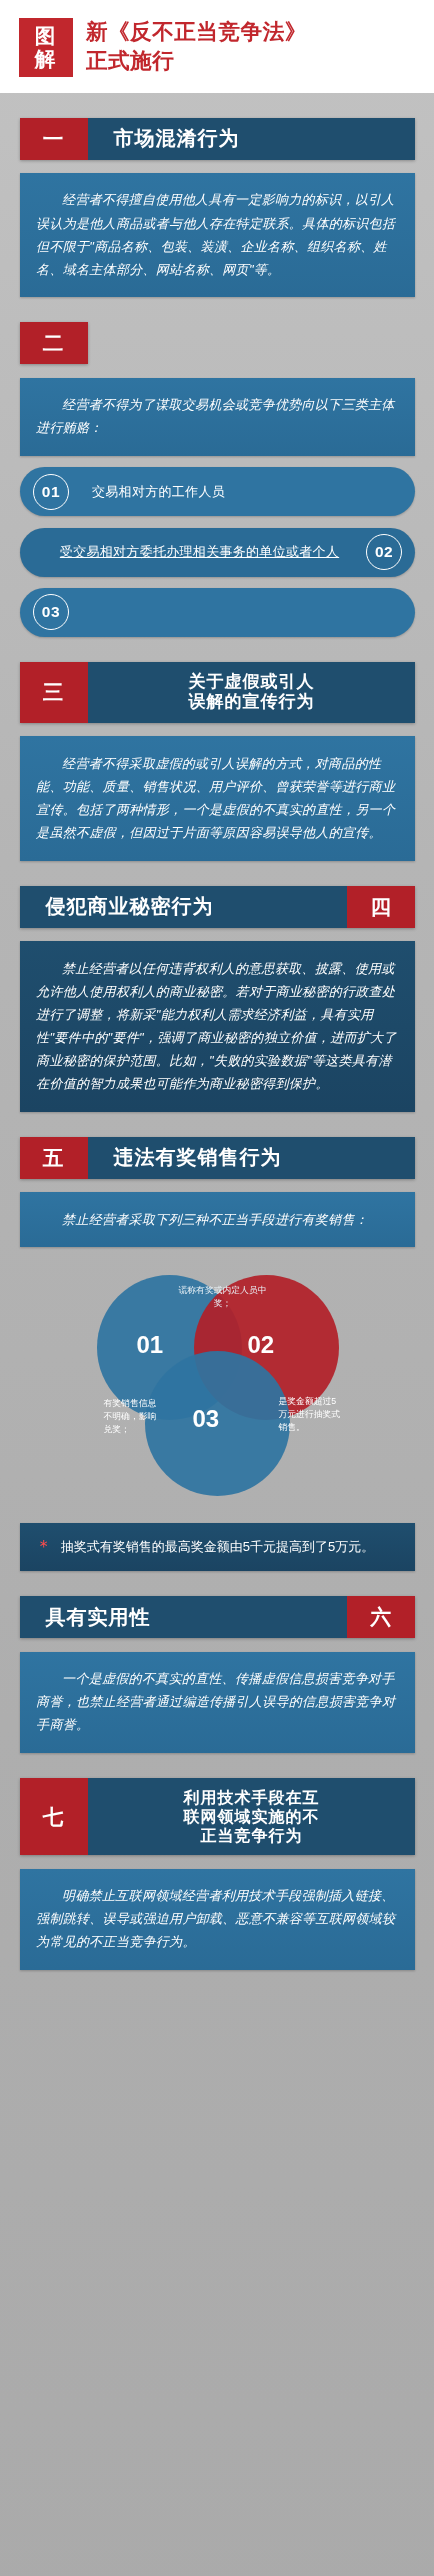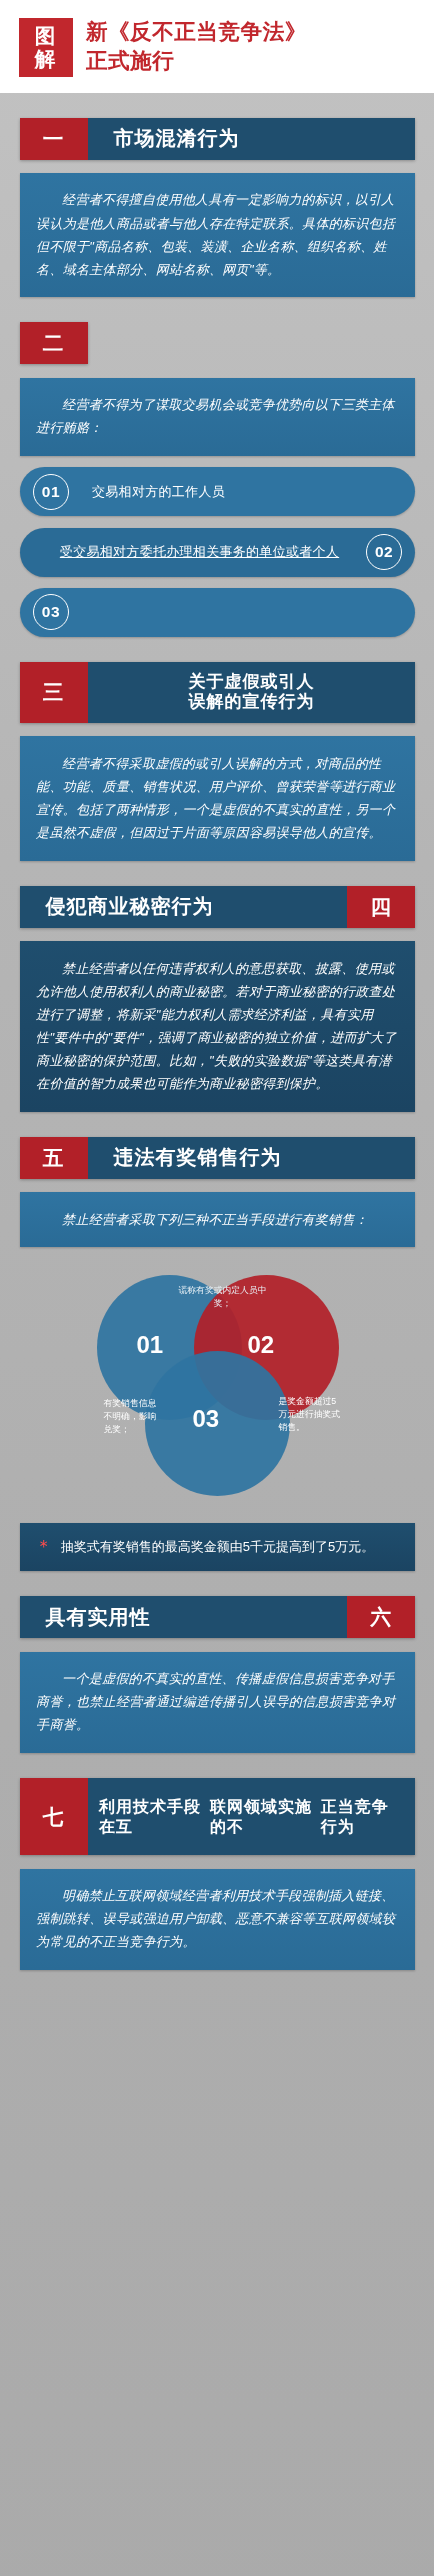--- a/index.html
+++ b/index.html
@@ -91,21 +91,21 @@
     line-height: 1.22;
     display: flex;
     flex-direction: column;
     justify-content: center;
     padding: 0 12.4px;
   }
   .txt-box.three-line {
     font-size: 16px;
     line-height: 1.2;
     display: flex;
-    flex-direction: row;
+    flex-direction: column;
     justify-content: center;
     padding: 0 11.3px;
   }
   .title-bar.tall { height: 61px; }
   .title-bar.taller { height: 77px; }
 
   
   .panel {
     margin: 13.4px 19.6px 0 19.6px;
     background: #2b6f9c;

